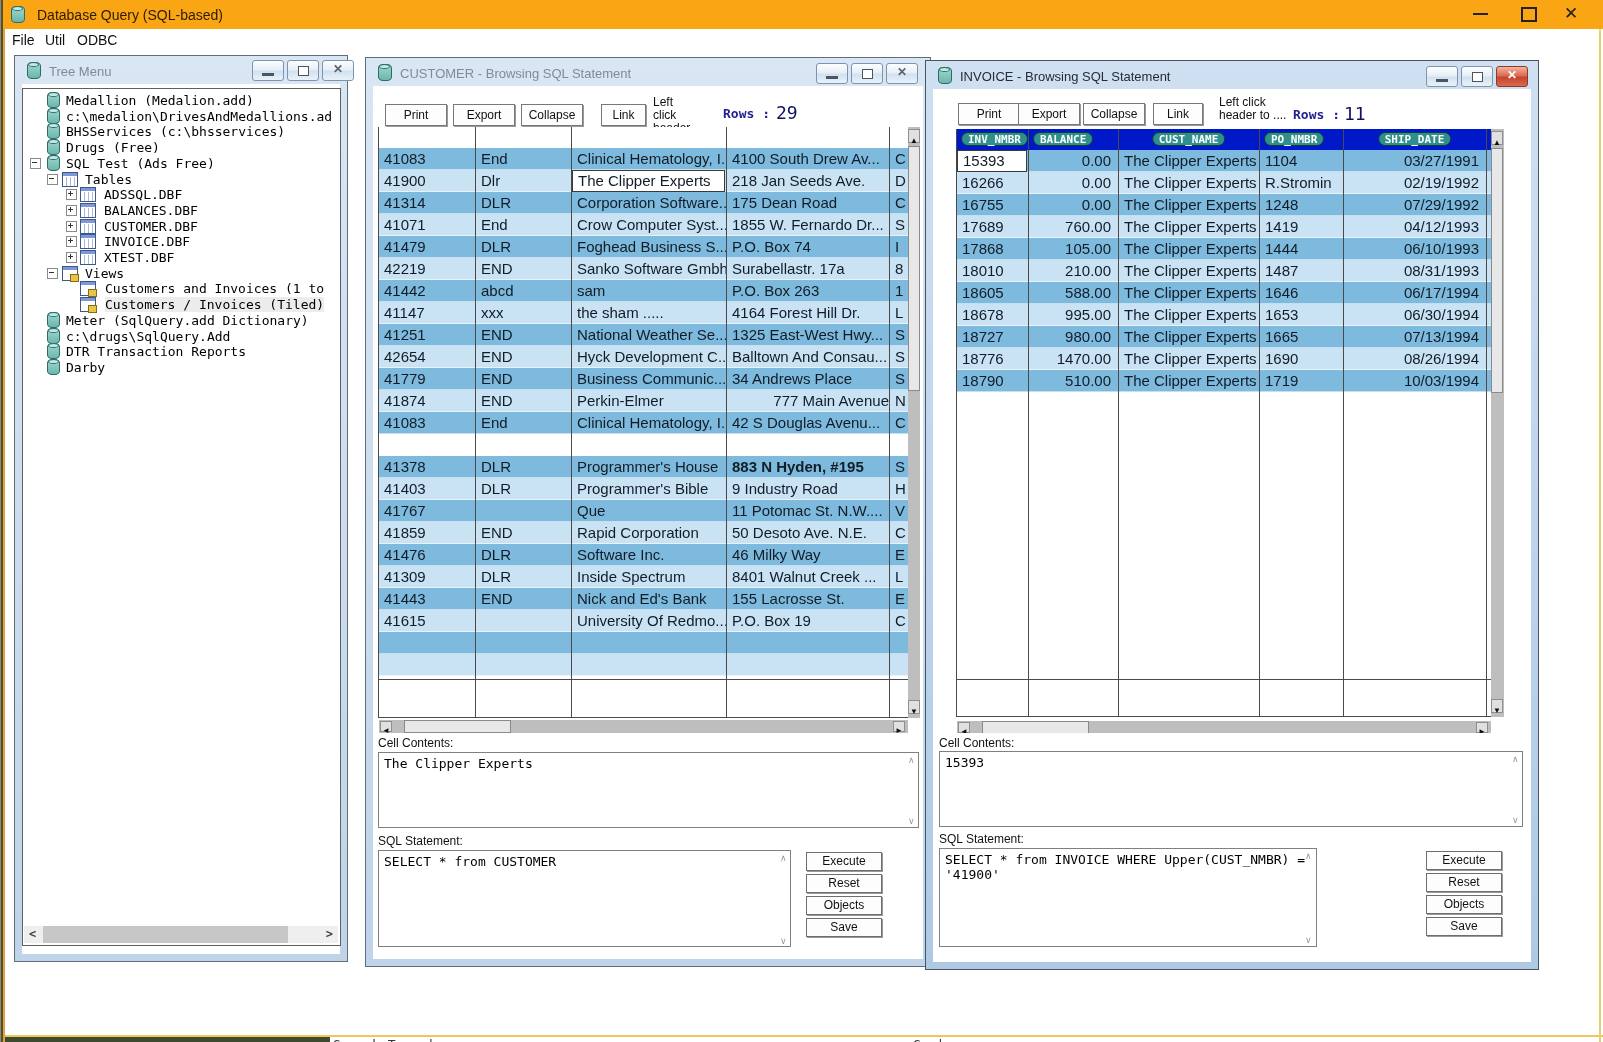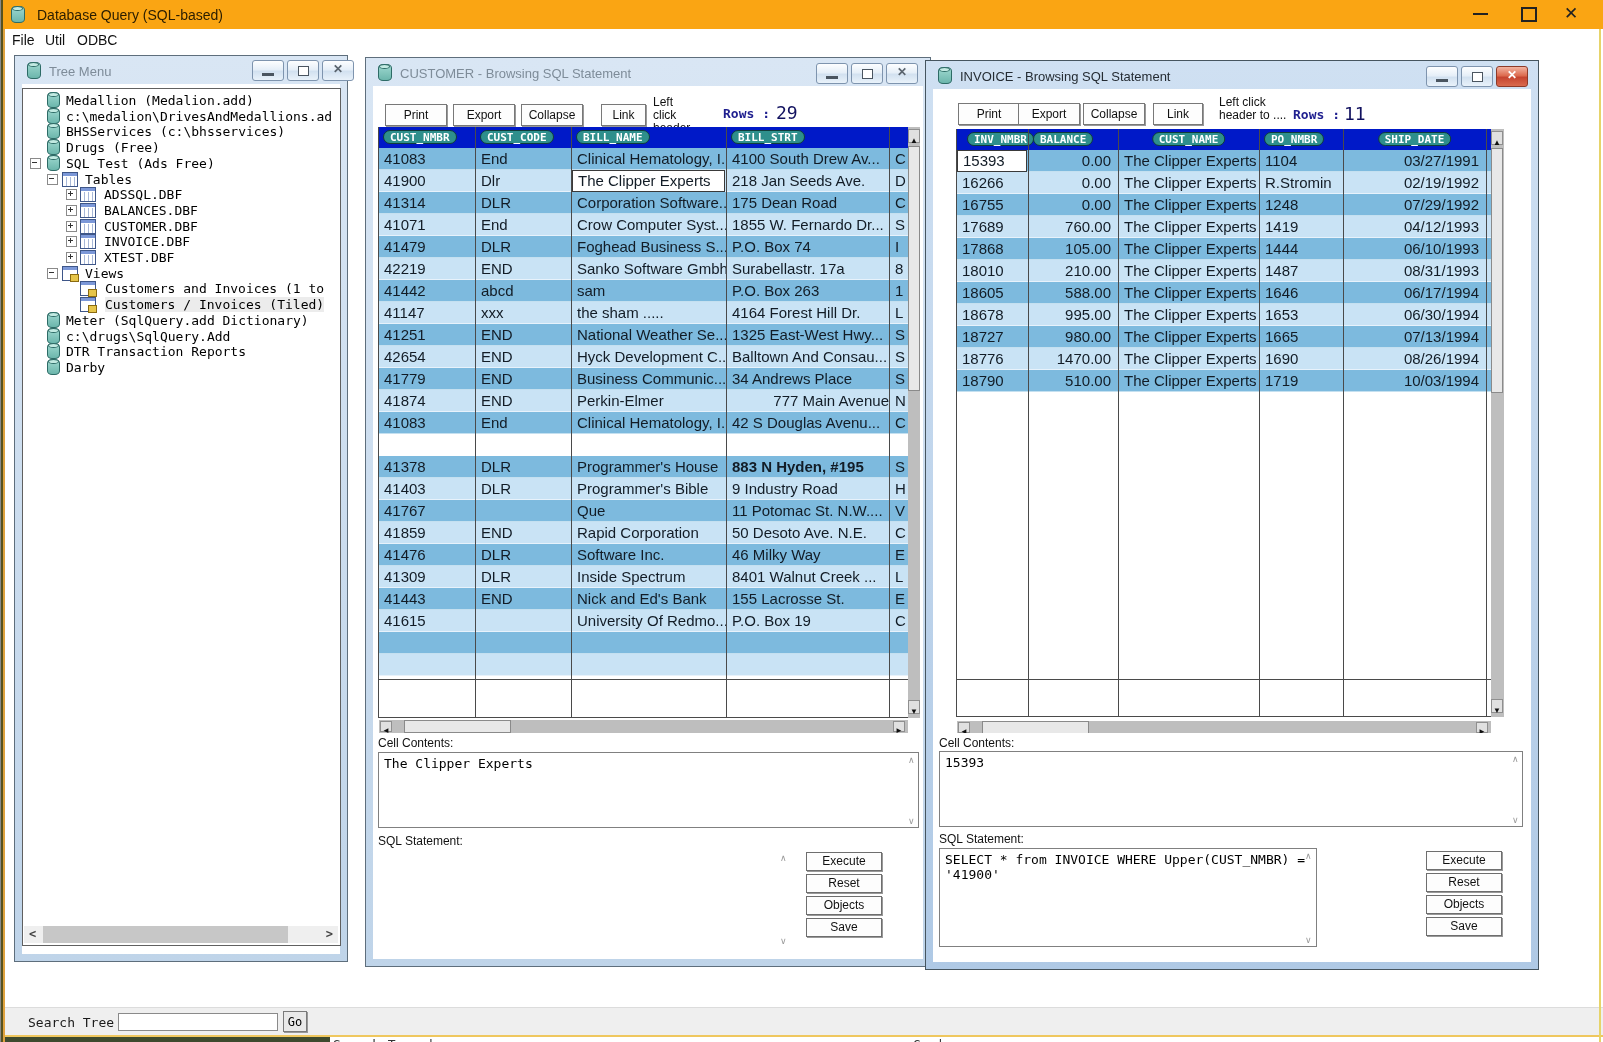--- a/index.html
+++ b/index.html
@@ -163,26 +163,20 @@
       </div>
     <div class="abs win-inner" style="left:7px;top:28px;width:550px;height:873px;"></div>
     <div class="abs tbtn" style="left:19px;top:46px;width:62px;">Print</div>
     <div class="abs tbtn" style="left:87px;top:46px;width:62px;">Export</div>
     <div class="abs tbtn" style="left:155px;top:46px;width:62px;">Collapse</div>
     <div class="abs tbtn" style="left:235px;top:46px;width:45px;">Link</div>
     <div class="abs hintlbl" style="left:287px;top:38px;width:40px;height:31px;">Left click header to ....</div>
     <div class="abs rowslbl" style="left:357px;top:48px;">Rows :</div>
     <div class="abs rowscnt" style="left:410px;top:44px;">29</div>
     <div class="abs grid" id="grid-customer" style="left:12px;top:69px;width:542px;height:606px;">
-        <div class="abs g-hdr" style="width: 530px;">
-          <div class="pill" style="left: 5px;">CUST_NMBR</div>
-          <div class="pill" style="left: 102px;">CUST_CODE</div>
-          <div class="pill" style="left: 198px;">BILL_NAME</div>
-          <div class="pill" style="left: 353px;">BILL_STRT</div>
-        </div>
         <div class="abs g-row dark" style="top: 21px; width: 530px;">
           <div class="g-cell" style="left: 1px; width: 96px;">41083</div>
           <div class="g-cell" style="left: 98px; width: 95px;">End</div>
           <div class="g-cell" style="left: 194px; width: 154px;">Clinical Hematology, I...</div>
           <div class="g-cell" style="left: 349px; width: 162px;">4100 South Drew Av...</div>
           <div class="g-cell" style="left: 512px; width: 18px;">C</div>
         </div>
         <div class="abs g-row light" style="top: 43px; width: 530px;">
           <div class="g-cell" style="left: 1px; width: 96px;">41900</div>
           <div class="g-cell" style="left: 98px; width: 95px;">Dlr</div>
@@ -344,20 +338,21 @@
           <div class="sb-btn" style="left:0px;top:2px;width:12px;height:14px;"><span style="top:-1px;">▲</span></div>
   <div class="sb-thumb" style="left:0px;top:19px;width:12px;height:245px;"></div>
   <div class="sb-btn" style="left:0px;top:573px;width:12px;height:14px;"><span style="top:-1px;">▼</span></div>
         </div>
       </div>
     <div class="abs fieldlbl" style="left:12px;top:678px;">Cell Contents:</div>
     <div class="abs cellbox" style="left:12px;top:694px;width:541px;height:76px;">The Clipper Experts</div>
     <div class="abs chev" style="left:542px;top:697px;">∧</div>
     <div class="abs chev" style="left:542px;top:758px;">∨</div>
     <div class="abs fieldlbl" style="left:12px;top:776px;">SQL Statement:</div>
+    <div class="abs cellbox" style="left:12px;top:792px;width:413px;height:97px;">SELECT * from CUSTOMER</div>
     <div class="abs chev" style="left:414px;top:795px;">∧</div>
     <div class="abs chev" style="left:414px;top:878px;">∨</div>
     <div class="abs abtn" style="left:440px;top:794px;">Execute</div>
     <div class="abs abtn" style="left:440px;top:816px;">Reset</div>
     <div class="abs abtn" style="left:440px;top:838px;">Objects</div>
     <div class="abs abtn" style="left:440px;top:860px;">Save</div>
   </div>
 
   <div class="abs win active" id="win-invoice" style="left:925px;top:60px;width:612px;height:908px;">
     <div class="i-db" style="left:12px;top:6px;width:12px;height:15px;"></div>
@@ -374,21 +369,21 @@
     <div class="abs win-inner" style="left:7px;top:28px;width:598px;height:873px;"></div>
     <div class="abs tbtn" style="left:32px;top:42px;width:62px;">Print</div>
     <div class="abs tbtn" style="left:92px;top:42px;width:62px;">Export</div>
     <div class="abs tbtn" style="left:157px;top:42px;width:62px;">Collapse</div>
     <div class="abs tbtn" style="left:227px;top:42px;width:50px;">Link</div>
     <div class="abs hintlbl" style="left:293px;top:35px;width:68px;height:33px;">Left click header to ....</div>
     <div class="abs rowslbl" style="left:367px;top:46px;">Rows :</div>
     <div class="abs rowscnt" style="left:418px;top:42px;">11</div>
     <div class="abs grid" id="grid-invoice" style="left:30px;top:68px;width:548px;height:604px;">
         <div class="abs g-hdr" style="width: 535px;">
-          <div class="pill" style="left: 5px; margin-left: 6px;">INV_NMBR</div>
+          <div class="pill" style="left: 5px;">INV_NMBR</div>
           <div class="pill" style="left: 77px;">BALANCE</div>
           <div class="pill" style="left: 232.5px; transform: translateX(-50%);">CUST_NAME</div>
           <div class="pill" style="left: 308px;">PO_NMBR</div>
           <div class="pill" style="left: 458.5px; transform: translateX(-50%);">SHIP_DATE</div>
         </div>
         <div class="abs g-row dark" style="top: 21px; width: 535px;">
           <div class="g-cell selcell" style="left: 1px; width: 70px;">15393</div>
           <div class="g-cell r" style="left: 73px; width: 89px;">0.00</div>
           <div class="g-cell" style="left: 163px; width: 140px;">The Clipper Experts</div>
           <div class="g-cell" style="left: 304px; width: 83px;">1104</div>
@@ -495,25 +490,20 @@
     <div class="abs cellbox" style="left:13px;top:787px;width:378px;height:99px;padding-right:4px;">SELECT * from INVOICE WHERE Upper(CUST_NMBR) =
 '41900'</div>
     <div class="abs chev" style="left:379px;top:790px;">∧</div>
     <div class="abs chev" style="left:379px;top:874px;">∨</div>
     <div class="abs abtn" style="left:500px;top:790px;">Execute</div>
     <div class="abs abtn" style="left:500px;top:812px;">Reset</div>
     <div class="abs abtn" style="left:500px;top:834px;">Objects</div>
     <div class="abs abtn" style="left:500px;top:856px;">Save</div>
   </div>
 
-  <div class="abs" id="searchbar">
-    <div class="abs mono" style="left:28px;top:7px;font-size:13px;color:#1A1A1A;">Search Tree</div>
-    <div class="abs" id="search-input"></div>
-    <div class="abs" id="go-btn">Go</div>
-  </div>
   <div class="abs" style="left:0;top:1035px;width:1603px;height:2px;background:#EFC75E;"></div>
   <div class="abs" style="left:0;top:1037px;width:1603px;height:5px;background:#fff;overflow:hidden;">
     <div class="abs" style="left:0;top:0;width:330px;height:5px;background:#3E4A2E;"></div>
     <div class="abs mono" style="left:333px;top:0px;font-size:13px;color:#333;">Search Tree |</div>
     <div class="abs mono" style="left:913px;top:0px;font-size:13px;color:#333;">Go |</div>
   </div>
   <div class="abs" style="left:0;top:0;width:1px;height:1042px;background:#8A8A8A;"></div>
   <div class="abs" style="left:1px;top:0;width:2px;height:1042px;background:#57521F;"></div>
   <div class="abs" style="left:3px;top:29px;width:2px;height:1013px;background:#DFA23E;"></div>
   <div class="abs" style="left:1599px;top:29px;width:2px;height:1013px;background:#E6D46A;"></div>

